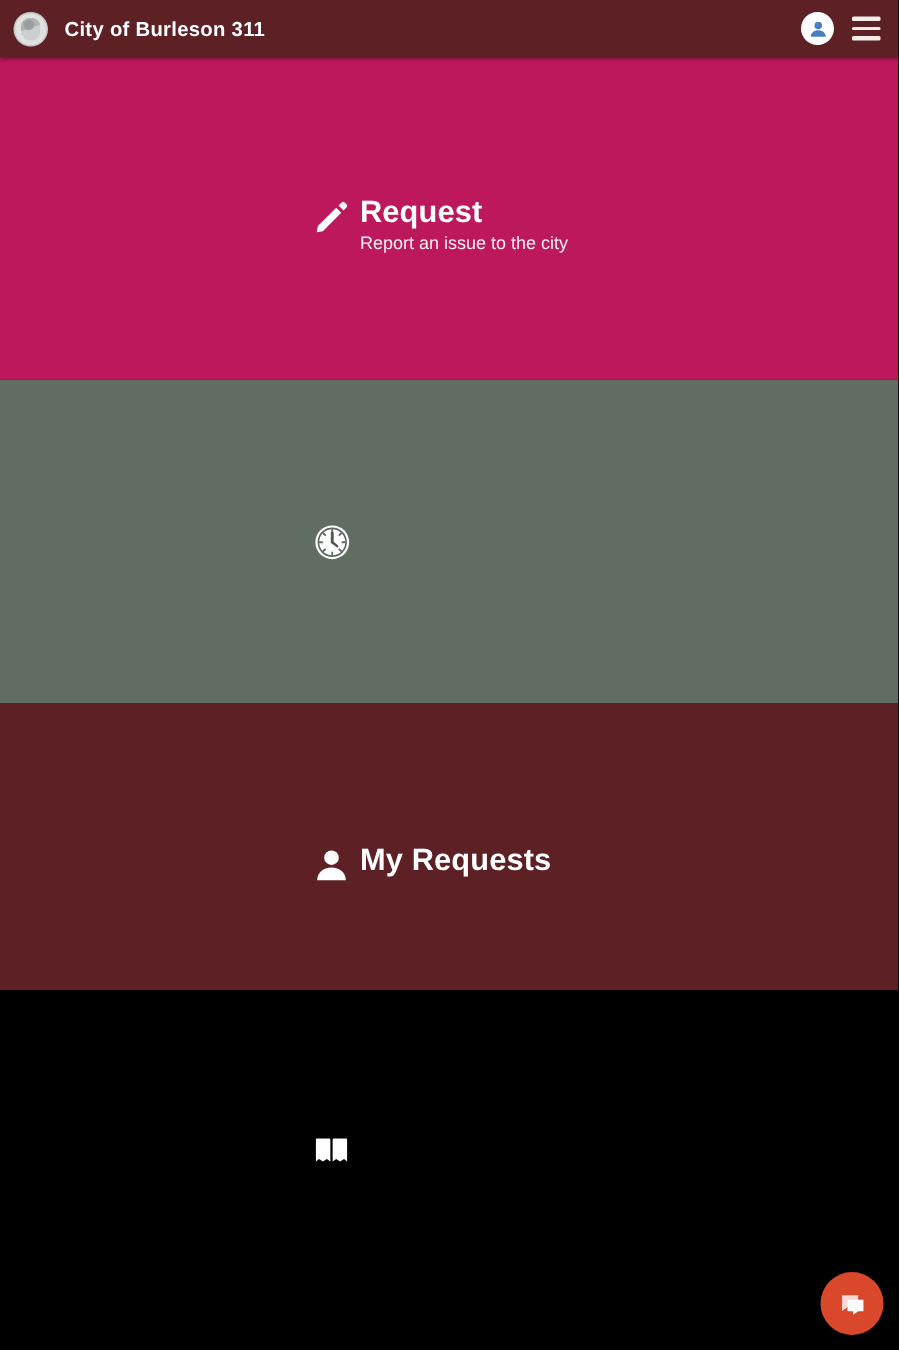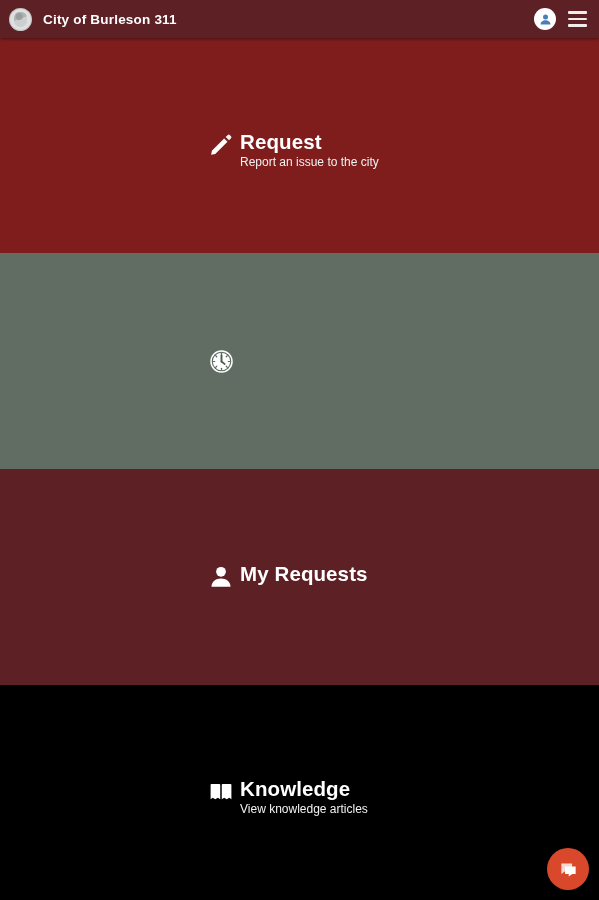--- a/index.html
+++ b/index.html
@@ -132,21 +132,21 @@
   }
   .panel-sub {
     color: #f3f1f1;
     font-size: 12px;
     line-height: 13px;
     font-weight: normal;
     margin-top: 3px;
     max-width: 158px;
   }
 
-  .p-request   { background: #7f1d1d; }
+  .p-request   { background: #be185d; }
   .p-recent    { background: #616d62; }
   .p-myreq     { background: #5c2025; }
   .p-knowledge { background: #000000; }
 
   
   .fab {
     position: absolute;
     right: 10px;
     bottom: 10px;
     width: 42px;
@@ -223,45 +223,41 @@
             </g>
             <g stroke="#4d584e" stroke-linecap="round">
               <line x1="12" y1="12" x2="12" y2="6.6" stroke-width="1.7"></line>
               <line x1="12" y1="12" x2="14.9" y2="14.3" stroke-width="1.5"></line>
             </g>
           </svg>
         </div>
       </div>
     </div>
 
-    <div class="panel p-myreq" style="height:216px">
+    <div class="panel p-myreq" style="height:191px">
       <div class="panel-inner" style="top:93px">
         <div class="panel-icon">
           <svg width="26" height="26" viewBox="0 0 24 24" aria-hidden="true">
             <circle cx="12" cy="7.2" r="4.5" fill="#ffffff"></circle>
             <path d="M3.2 21c0-4.6 3.9-7.7 8.8-7.7s8.8 3.1 8.8 7.7z" fill="#ffffff"></path>
           </svg>
         </div>
         <div class="panel-text">
           <div class="panel-title">My Requests</div>
         </div>
       </div>
     </div>
 
     <div class="panel p-knowledge" style="height:215px">
       <div class="panel-inner" style="top:92px">
         <div class="panel-icon">
           <svg width="26" height="26" viewBox="0 0 24 24" aria-hidden="true">
             <path d="M3.2 4.6h7.3c.5 0 .8.3.8.8v13.4l-2.2-1.6-2.4 1.6-2.4-1.6-1.9 1.6V5.4c0-.5.3-.8.8-.8z" fill="#ffffff"></path>
             <path d="M20.8 4.6h-7.3c-.5 0-.8.3-.8.8v13.4l2.2-1.6 2.4 1.6 2.4-1.6 1.9 1.6V5.4c0-.5-.3-.8-.8-.8z" fill="#ffffff"></path>
           </svg>
-        </div>
-        <div class="panel-text">
-          <div class="panel-title">Knowledge</div>
-          <div class="panel-sub">View knowledge articles</div>
         </div>
       </div>
     </div>
 
   </div>
 
   <button class="fab">
     <svg width="19" height="19" viewBox="0 0 24 24" aria-hidden="true">
       <path d="M3 4.5h13.5v9.5H8.2L3 17.6z" fill="#f3d9d2"></path>
       <path d="M7.6 8.2H21v9.6h-4.3l-4.4 3.1v-3.1H7.6z" fill="#ffffff"></path>

